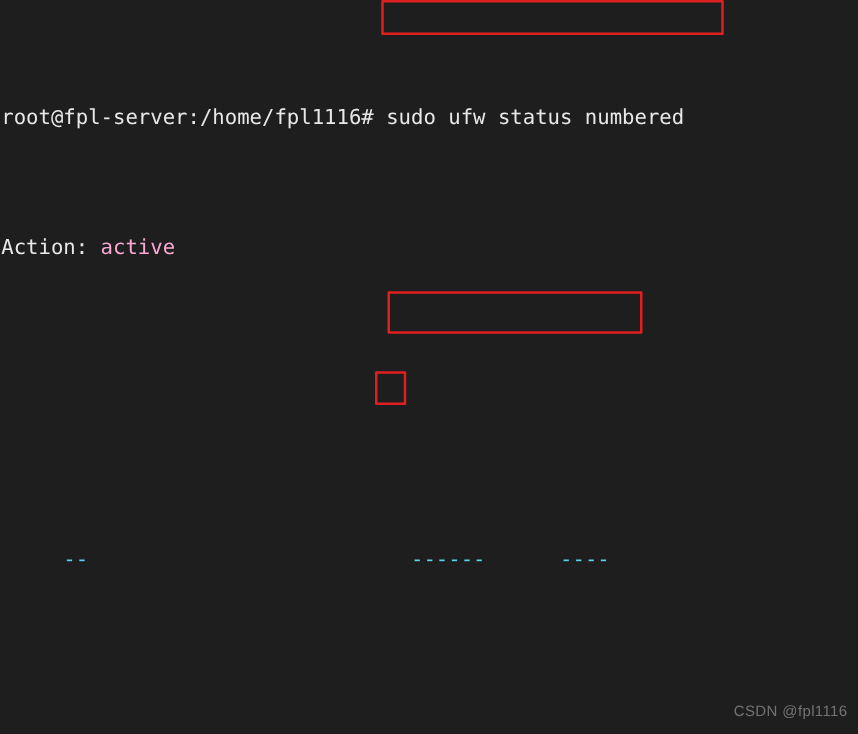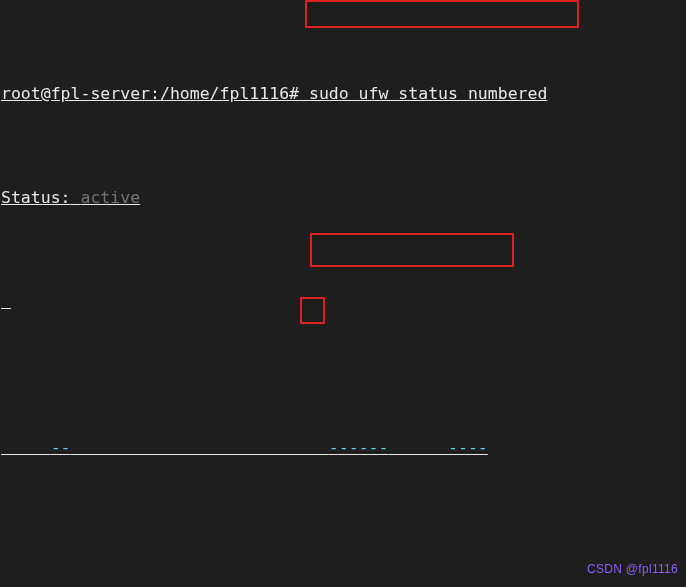--- a/index.html
+++ b/index.html
@@ -24,59 +24,58 @@
     position: absolute;
     left: 0;
     top: 0;
     padding: 1px 0 0 1px;
     white-space: pre;
   }
   .line {
     height: 20.8px;
     white-space: pre;
     display: block;
-    text-decoration: underline;
   }
   .c-white  { color: #e8e8e8; }
-  .c-green  { color: #737373; }
+  .c-green  { color: #f9a8d4; }
   .c-cyan   { color: #5ad4ec; }
 
   .redbox {
     position: absolute;
     border: 2px solid #e02020;
     box-sizing: border-box;
     pointer-events: none;
     border-radius: 1px;
   }
   #box-status-numbered { left: 305px; top: 0px;   width: 274px; height: 28px; }
   #box-delete-2        { left: 310px; top: 233px; width: 204px; height: 34px; }
   #box-confirm-y       { left: 300px; top: 297px; width: 25px;  height: 27px; }
 
   .watermark {
     position: absolute;
     right: 8px;
     bottom: 7px;
     font-family: "Liberation Sans", "DejaVu Sans", sans-serif;
     font-size: 12px;
-    color: #8b5cf6;
+    color: #737373;
     letter-spacing: 0.3px;
   }
 </style>
 </head>
 <body>
 
 <div id="terminal">
 
   <div class="screen">
 
     
     <div class="line"><span class="c-white">root@fpl-server:/home/fpl1116#</span><span class="c-white"> </span><span class="c-white">sudo ufw status numbered</span></div>
 
     
-    <div class="line"><span class="c-white">Status:</span><span> </span><span class="c-green">active</span></div>
+    <div class="line"><span class="c-white">Action:</span><span> </span><span class="c-green">active</span></div>
 
     
     <div class="line"> </div>
 
     
 
     
     <div class="line"><span>     </span><span class="c-cyan">--</span><span>                          </span><span class="c-cyan">------</span><span>      </span><span class="c-cyan">----</span></div>
 
     

